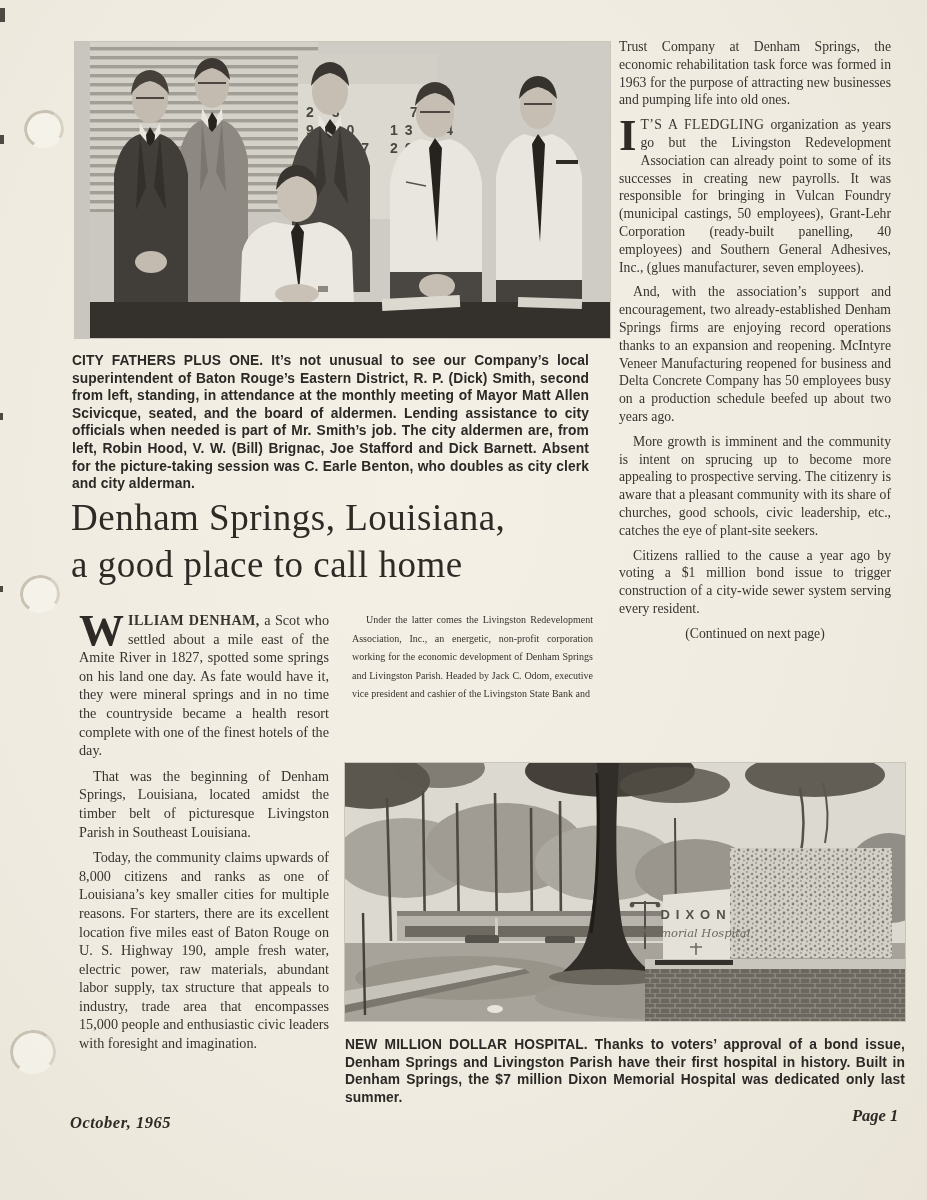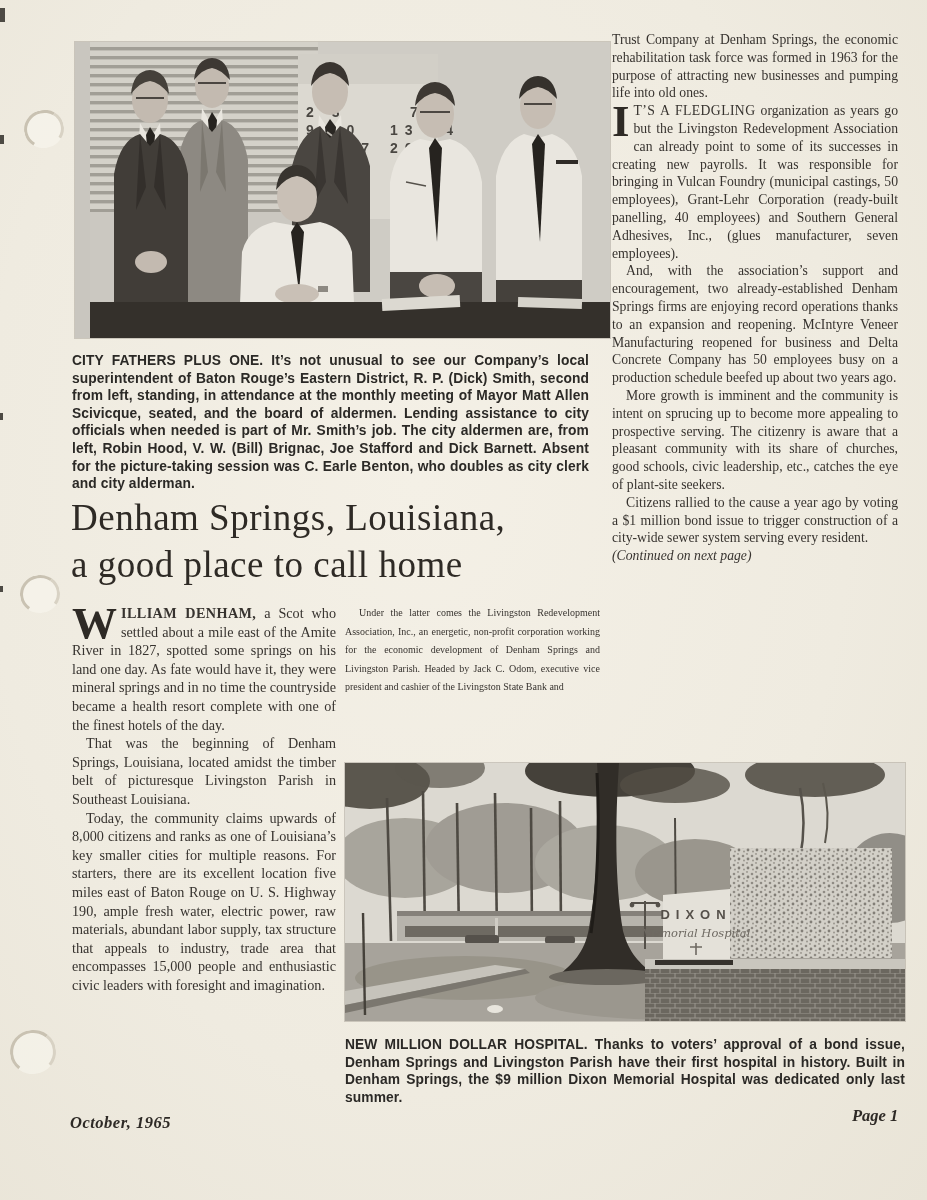--- a/index.html
+++ b/index.html
@@ -18,27 +18,27 @@
   #caption-top{left:72px;top:352px;width:517px;font-size:13.8px;line-height:17.6px;}
   #caption-bottom{left:345px;top:1036px;width:560px;font-size:13.8px;line-height:17.6px;}
   
   #headline{position:absolute;left:71px;top:494px;width:520px;color:#2e2a25;
             font-size:37px;line-height:47px;letter-spacing:.5px;}
   
   .col{position:absolute;color:#37332f;text-align:justify;}
   #col1{left:72px;top:604px;width:264px;font-size:14.2px;line-height:18.6px;}
   #col2{left:345px;top:604px;width:255px;font-size:10px;line-height:18.6px;}
   #col3{left:612px;top:31px;width:286px;font-size:13.7px;line-height:17.8px;}
-  .col p{margin:0;text-indent:14px;}
+  .col p{margin:7px;text-indent:14px;}
   .col p.noindent{text-indent:0;}
   .dropcap{float:left;font-size:45px;line-height:34px;padding:2px 4px 0 0;
            font-weight:bold;color:#2e2a25;text-indent:0;}
   .leadcaps{font-weight:bold;letter-spacing:.4px;}
   .caps{letter-spacing:.4px;}
-  .continued{text-align:left;font-style:italic;text-indent:0 !important;}
+  .continued{text-align:center;text-indent:0 !important;}
   
   .footer{position:absolute;font-weight:bold;font-style:italic;color:#2e2a26;}
   #footer-left{left:70px;top:1113px;font-size:16.5px;letter-spacing:.5px;}
   #footer-right{left:852px;top:1106px;font-size:16.5px;}
   
   .ring{position:absolute;width:34px;height:32px;border-radius:50%;
         border:3px solid #c9c2b2;border-bottom-color:transparent;
         border-right-color:#d8d2c4;background:rgba(250,247,240,.55);}
   #ring1{left:24px;top:110px;transform:rotate(-14deg);}
   #ring2{left:20px;top:575px;transform:rotate(-10deg);}
@@ -275,21 +275,21 @@
         <text class="sign-main" x="351" y="156" font-size="13" fill="#55504a" text-anchor="middle">DIXON</text>
         <text class="sign-script" x="351" y="174" font-size="11.5" fill="#6e6962" text-anchor="middle">Memorial Hospital</text>
         <path d="M351,180 V192 M345,184 H357" stroke="#6e6962" stroke-width="1.6"></path>
         <rect x="300" y="196" width="260" height="10" fill="#c9c6be"></rect>
         <rect x="310" y="197" width="78" height="5" fill="#35312c"></rect>
         <rect x="300" y="206" width="260" height="52" fill="url(#brick)"></rect>
       </g>
     </svg>
   </div>
 
-  <div class="caption" id="caption-bottom">NEW MILLION DOLLAR HOSPITAL.  Thanks to voters’ approval of a bond issue, Denham Springs and Livingston Parish have their first hospital in history.  Built in Denham Springs, the $9 million Dixon Memorial Hospital was dedicated only last summer.</div>
+  <div class="caption" id="caption-bottom">NEW MILLION DOLLAR HOSPITAL.  Thanks to voters’ approval of a bond issue, Denham Springs and Livingston Parish have their first hospital in history.  Built in Denham Springs, the $7 million Dixon Memorial Hospital was dedicated only last summer.</div>
 
   <div class="footer" id="footer-left">October, 1965</div>
   <div class="footer" id="footer-right">Page 1</div>
 
   <div class="ring" id="ring1"></div>
   <div class="ring" id="ring2"></div>
   <div class="ring" id="ring3"></div>
   <div class="speck" style="left:0;top:8px;width:5px;height:14px;"></div>
   <div class="speck" style="left:0;top:135px;width:4px;height:9px;"></div>
   <div class="speck" style="left:0;top:413px;width:3px;height:7px;"></div>

